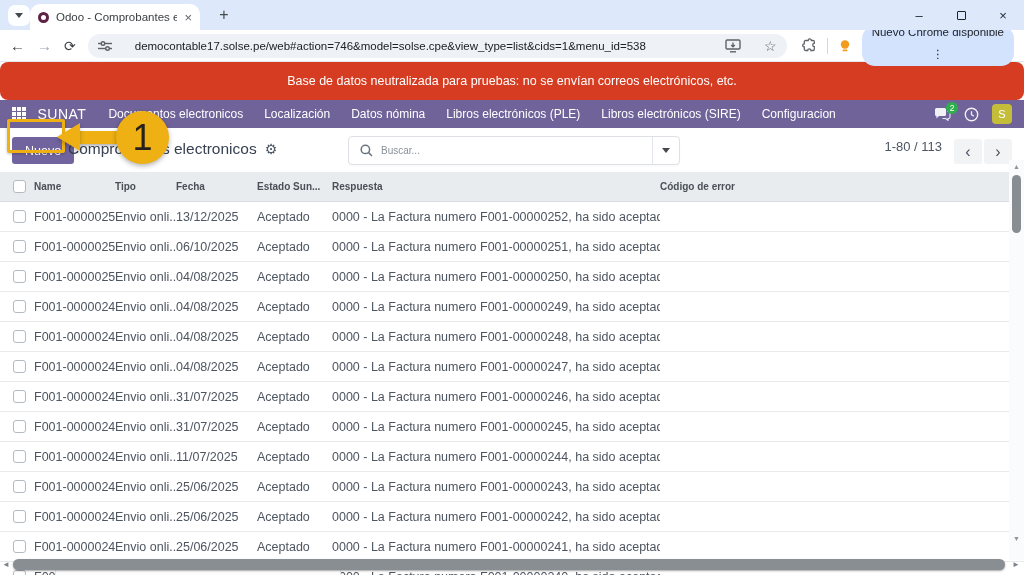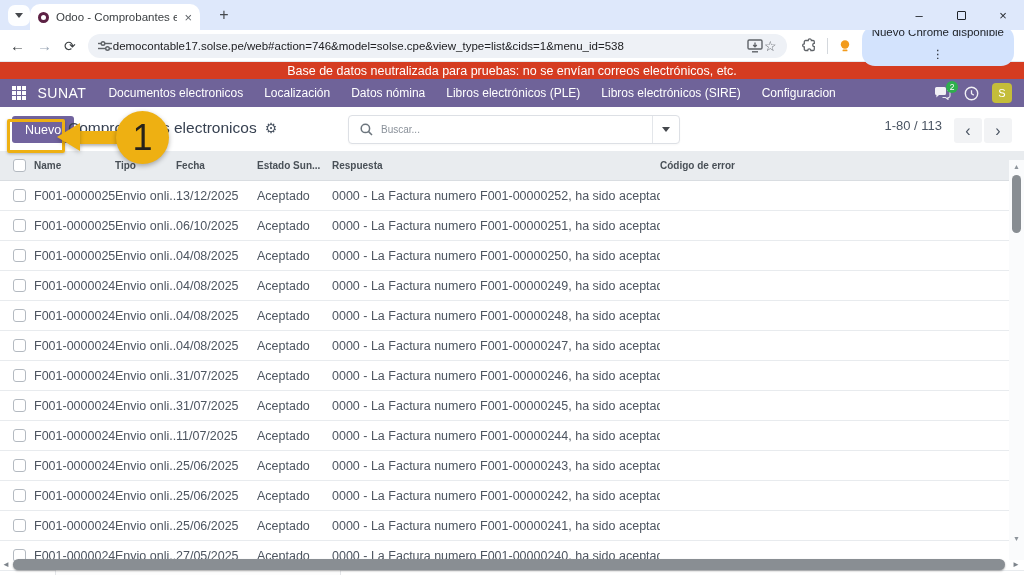--- a/index.html
+++ b/index.html
@@ -25,33 +25,33 @@
     color:#1f2328; font-size:13px; }
   .winbtn .maxbox { width:9px; height:9px; border:1.3px solid #1f2328; border-radius:1px; }
 
   
   .toolbar { height:32px; background:#fff; display:flex; align-items:center; padding:0 10px; gap:12px;
     border-bottom:1px solid #e6e9ee; }
   .navarrow { font-size:15px; color:#3c4043; }
   .navarrow.disabled { color:#9aa6b5; }
   .reload { font-size:14px; color:#3c4043; }
   .url-pill { width:726px; height:24px; background:#eef1f6; border-radius:13px; display:flex;
-    align-items:center; gap:1px; padding:0 10px; }
+    align-items:center; gap:23px; padding:0 10px; }
   .url-text { font-size:11.5px; color:#202124; white-space:nowrap; overflow:hidden; flex:1; }
   .pill-icon { flex:none; display:flex; align-items:center; }
   .toolbar-right { display:flex; align-items:center; gap:10px; margin-left:2px; }
   .tb-sep { width:1px; height:16px; background:#d4d8dd; }
   .update-pill { height:40px; background:var(--chrome-pill-blue,#d3e3fd); border-radius:13px;
     display:flex; align-items:center; gap:9px; padding:0 10px;flex-direction:column; }
   .update-pill span { font-size:11.5px; color:#20242a; white-space:nowrap; }
   .kebab { font-size:12px; color:#20242a; letter-spacing:0; }
 
   
-  .banner { height:17px; background:var(--banner-red,#d53c21); color:#fff; font-size:12.5px;
-    display:flex; align-items:center; justify-content:center; }
+  .banner { height:38px; background:var(--banner-red,#d53c21); color:#fff; font-size:12.5px;
+    display:flex; align-items:center; justify-content:center;border-radius:8px; }
 
   
   .navbar { height:28px; background:var(--navbar-purple,#6f6399); display:flex; align-items:center;
     padding:0 12px; color:#fff; }
   .apps-grid { display:grid; grid-template-columns:repeat(3,3.5px); grid-template-rows:repeat(3,3.5px);
     gap:1.5px; margin-right:12px; }
   .apps-grid i { background:#fff; }
   .brand { font-size:14px; letter-spacing:.5px; margin-right:22px; }
   .nav-menu { display:flex; align-items:flex-start; gap:21px; flex:1; }
   .nav-item { font-size:12px; white-space:nowrap; cursor:default; }

